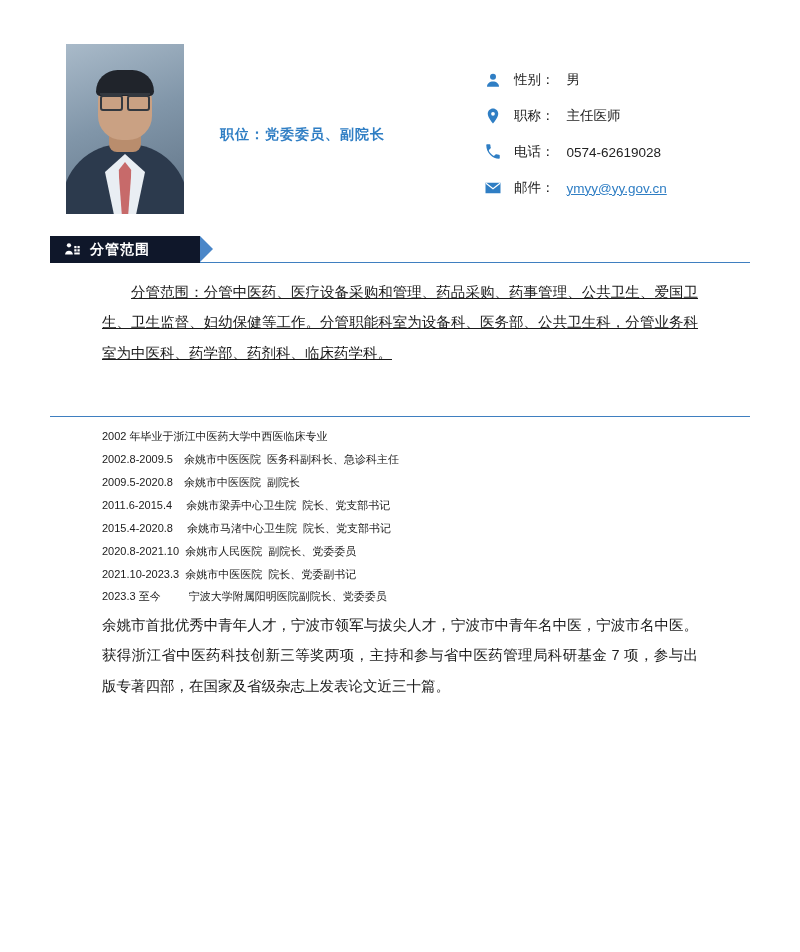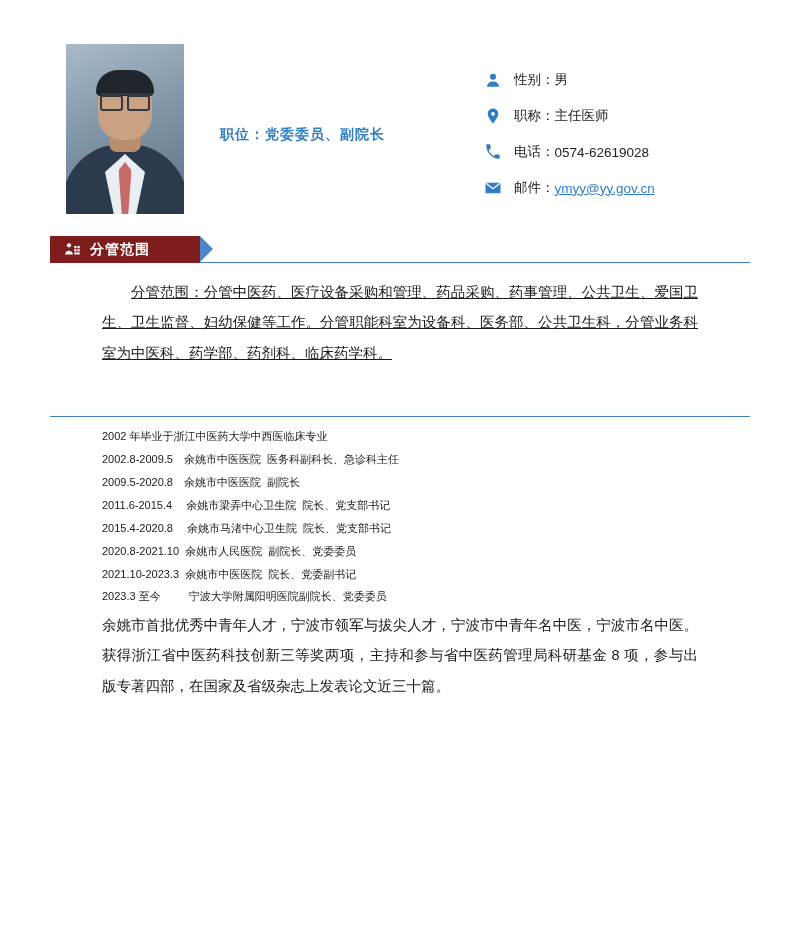--- a/index.html
+++ b/index.html
@@ -127,21 +127,21 @@
     font-size: 13.5px;
     color: #222;
   }
   .c-icon {
     width: 30px;
     flex: 0 0 30px;
     display: flex;
     align-items: center;
     color: #2f7ec4;
   }
-  .c-label { margin-right: 0; }
+  .c-label { margin-right: 12px; }
   .c-value a, .c-value .mail {
     color: #2f7ec4;
     text-decoration: underline;
   }
 
   
   .sec {
     margin-top: 22px;
     padding: 0 50px 0 50px;
   }
@@ -153,21 +153,21 @@
   }
   .bar-line {
     position: absolute;
     left: 0; right: 0; top: 0;
     height: 27px;
     border-bottom: 1.5px solid #3f7fc0;
   }
   .bar-tab {
     position: relative;
     height: 27px;
-    background: #7f1d1d;
+    background: #0f172a;
     color: #ffffff;
     display: flex;
     align-items: center;
     padding: 0 10px 0 14px;
     font-size: 14px;
     font-weight: bold;
     letter-spacing: 1px;
     min-width: 150px;
   }
   .bar-tab::after {
@@ -309,16 +309,16 @@
       <div class="r-item">2002 年毕业于浙江中医药大学中西医临床专业</div>
       <div class="r-item">2002.8-2009.5　余姚市中医医院  医务科副科长、急诊科主任</div>
       <div class="r-item">2009.5-2020.8　余姚市中医医院  副院长</div>
       <div class="r-item">2011.6-2015.4　 余姚市梁弄中心卫生院  院长、党支部书记</div>
       <div class="r-item">2015.4-2020.8　 余姚市马渚中心卫生院  院长、党支部书记</div>
       <div class="r-item">2020.8-2021.10  余姚市人民医院  副院长、党委委员</div>
       <div class="r-item">2021.10-2023.3  余姚市中医医院  院长、党委副书记</div>
       <div class="r-item">2023.3 至今　　  宁波大学附属阳明医院副院长、党委委员</div>
     </div>
 
-    <div class="resume-tail">余姚市首批优秀中青年人才，宁波市领军与拔尖人才，宁波市中青年名中医，宁波市名中医。获得浙江省中医药科技创新三等奖两项，主持和参与省中医药管理局科研基金 8 项，参与出版专著四部，在国家及省级杂志上发表论文近三十篇。</div>
+    <div class="resume-tail">余姚市首批优秀中青年人才，宁波市领军与拔尖人才，宁波市中青年名中医，宁波市名中医。获得浙江省中医药科技创新三等奖两项，主持和参与省中医药管理局科研基金 7 项，参与出版专著四部，在国家及省级杂志上发表论文近三十篇。</div>
   </div>
 
 </div>
 
 </body></html>

